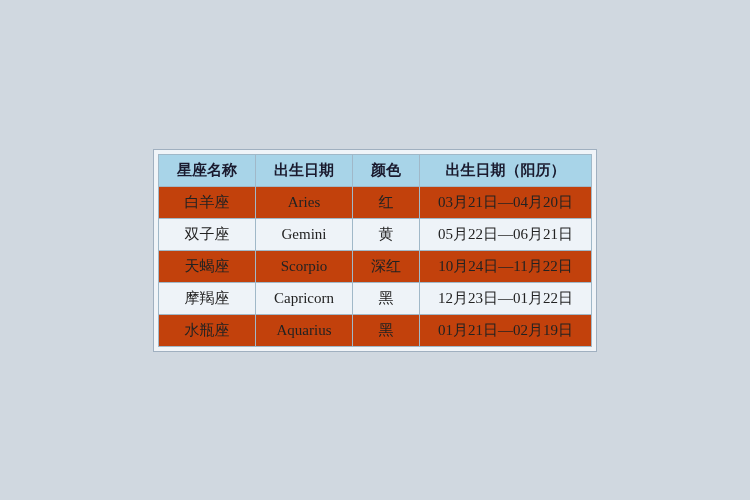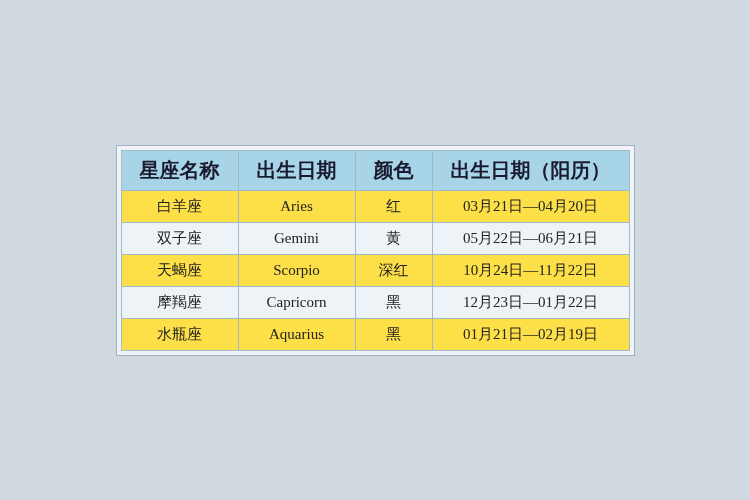--- a/index.html
+++ b/index.html
@@ -36,25 +36,25 @@
       white-space: nowrap;
     }
 
     thead tr {
       background-color: #a8d4e8;
     }
 
     thead th {
       color: #1a1a2e;
       font-weight: bold;
-      font-size: 20px;
+      font-size: 15px;
     }
 
     tbody tr {
-      background-color: #fde047;
+      background-color: #c2410c;
     }
 
     tbody tr:nth-child(even) {
       background-color: #eef3f8;
     }
 
     tbody td {
       color: #222;
       font-size: 15px;
     }

